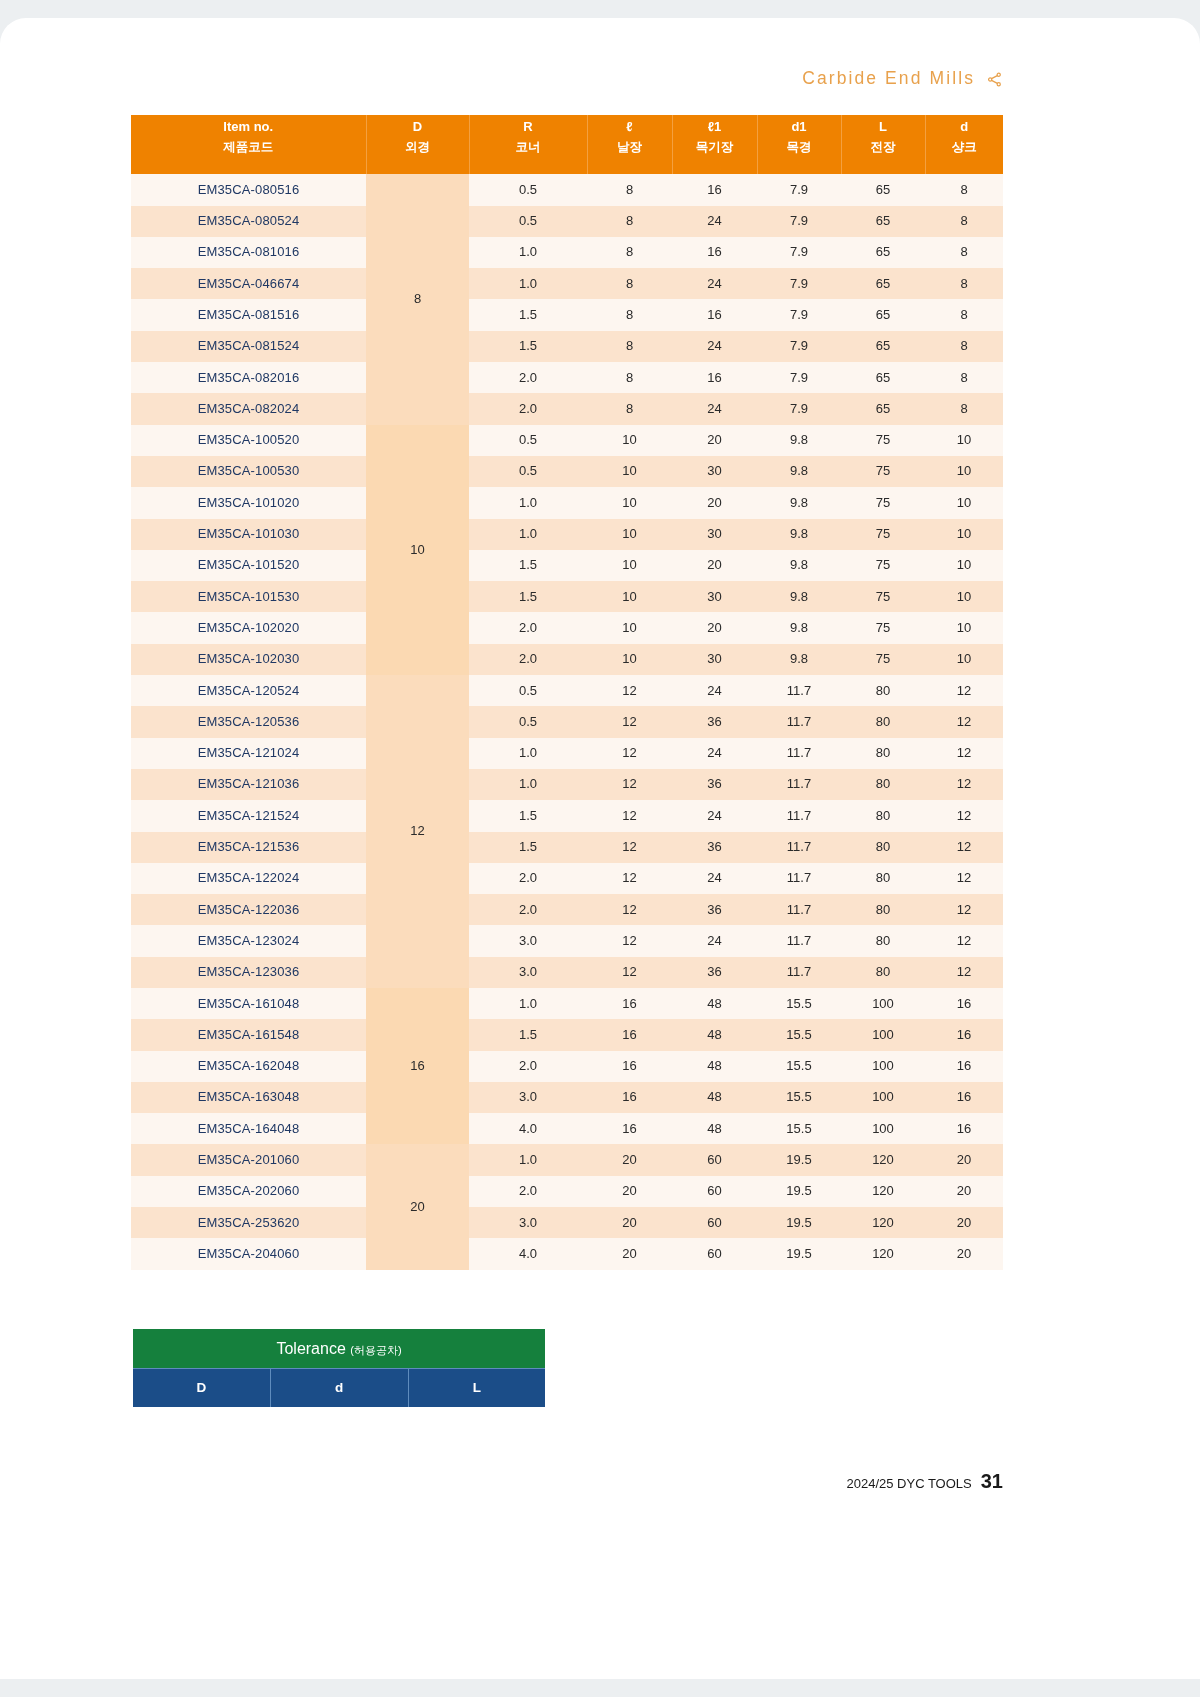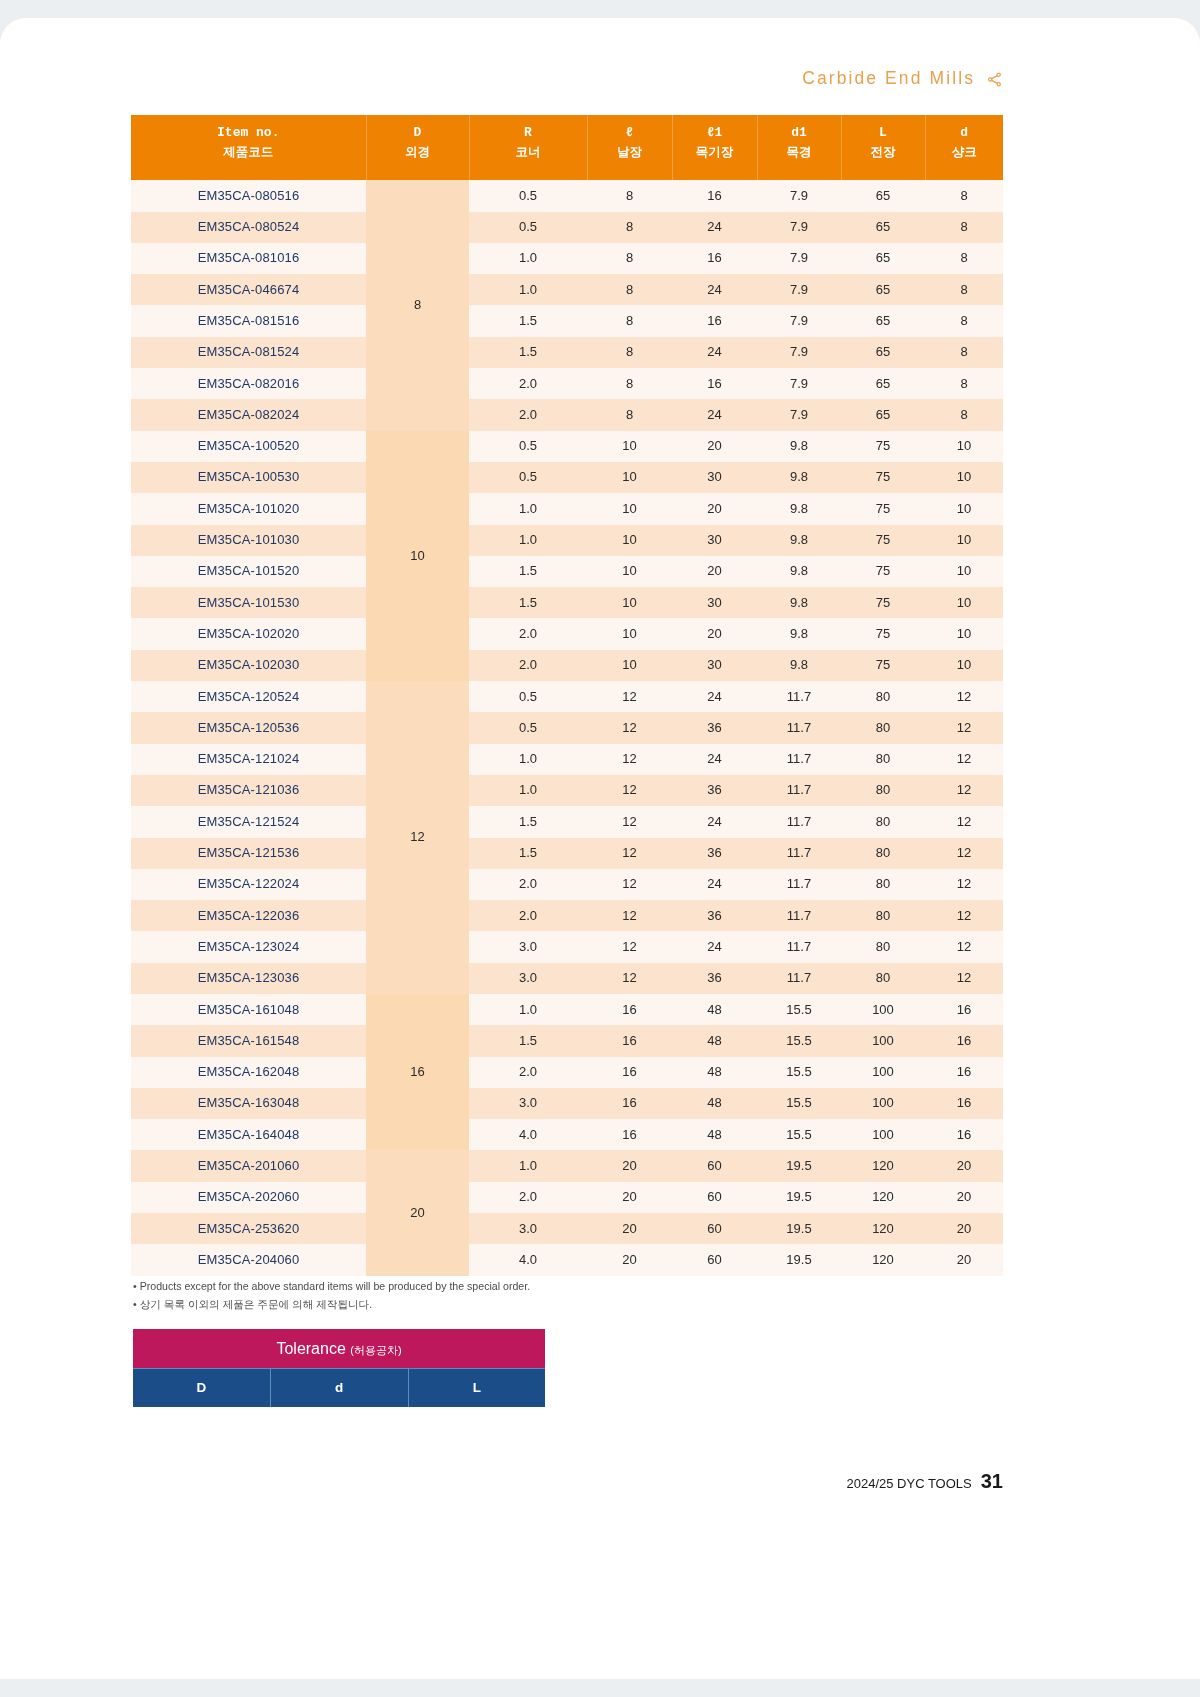--- a/index.html
+++ b/index.html
@@ -41,24 +41,23 @@
     width: 872px;
     border-collapse: collapse;
     table-layout: fixed;
   }
   #maintable th {
     background: #ef8200;
     color: #ffffff;
     font-size: 13px;
     font-weight: 700;
     line-height: 1.58;
-    padding: 8px 0 17px;
+    padding: 2px 0 17px;
     border-left: 1px solid #f4a03f;
     vertical-align: middle;
-    font-family: Liberation Mono, monospace;
   }
   #maintable th:first-child { border-left: none; }
   #maintable th .sub { display:block; font-size: 12.5px; font-weight: 700; }
   #maintable td {
     font-size: 13px;
     color: #2b2b2b;
     text-align: center;
     padding: 8.5px 0;
     height: 30.4px;
     line-height: 1.1;
@@ -88,21 +87,21 @@
   }
   
   #tol {
     position: absolute;
     left: 133px; top: 1311px;
     width: 412px;
     border-collapse: collapse;
     table-layout: fixed;
   }
   #tol .tol-title td {
-    background: #be185d;
+    background: #15803d;
     color: #ffffff;
     text-align: center;
     padding: 11px 0 10px;
     font-size: 16px;
     border-bottom: 1px solid #5f8cbd;
   }
   #tol .tol-title .ko { font-size: 11px; }
   #tol th {
     background: #1b4d88;
     color: #ffffff;
@@ -513,24 +512,20 @@
           <td>4.0</td>
           <td>20</td>
           <td>60</td>
           <td>19.5</td>
           <td>120</td>
           <td>20</td>
         </tr>
       </tbody>
   </table>
 
-  <div id="notes">
-    <div>• Products except for the above standard items will be produced by the special order.</div>
-    <div>• 상기 목록 이외의 제품은 주문에 의해 제작됩니다.</div>
-  </div>
 
   <table id="tol">
     <colgroup>
         <col style="width:137px">
         <col style="width:138px">
         <col style="width:137px">
       </colgroup>
     <tbody>
       <tr class="tol-title">
         <td colspan="3">

